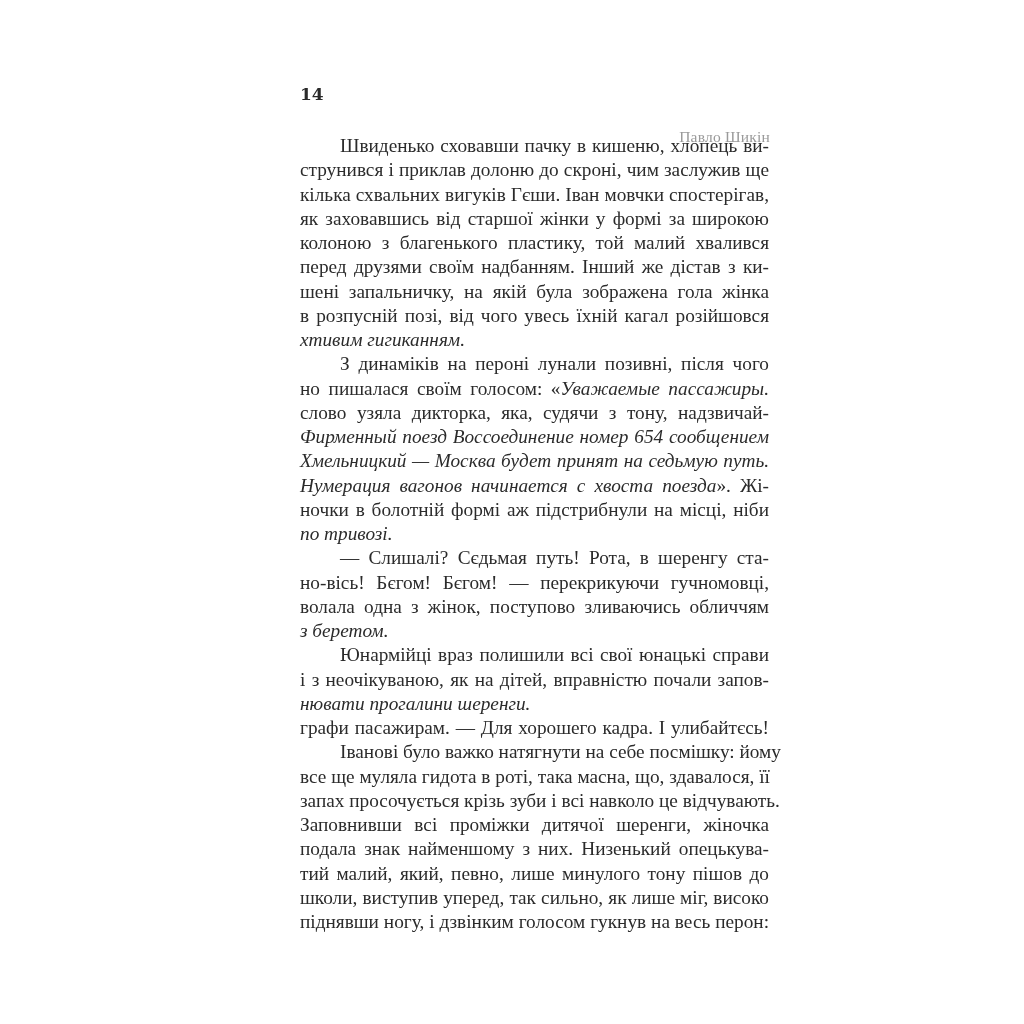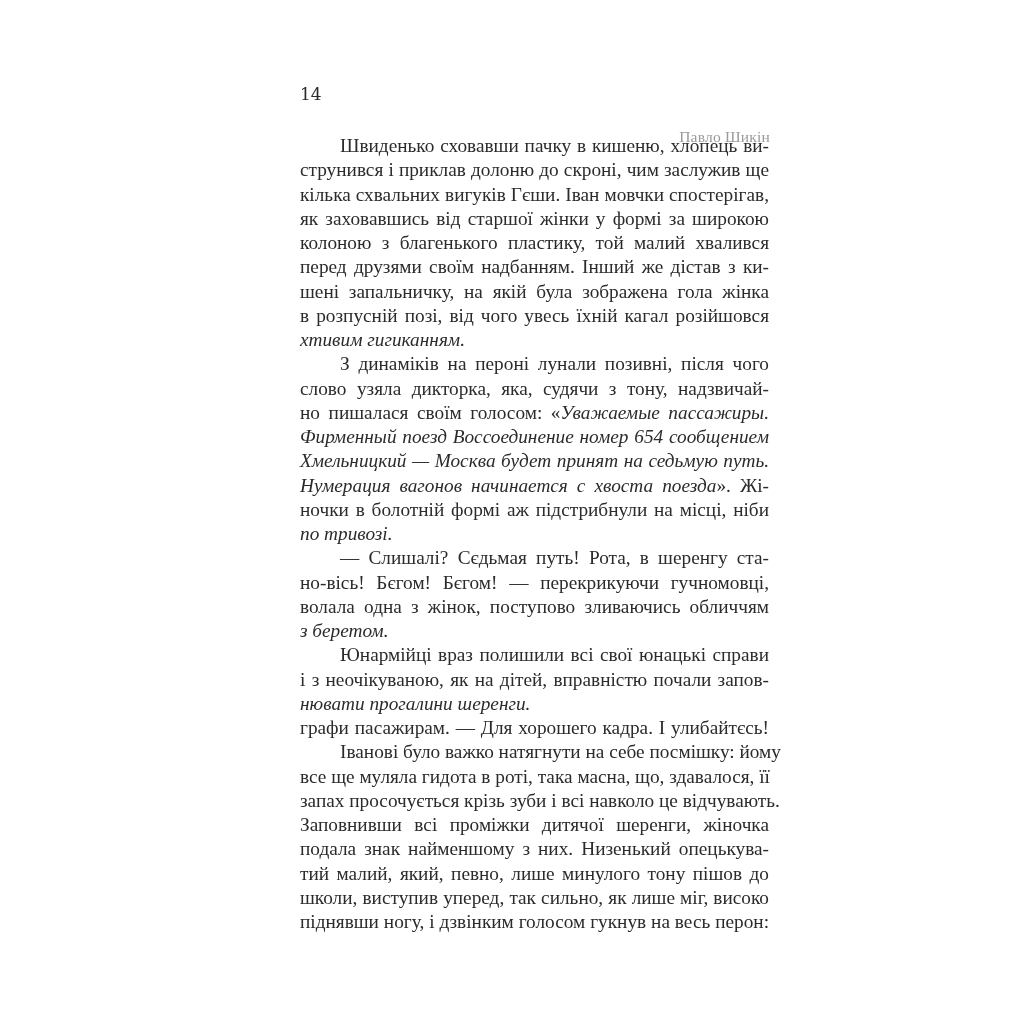--- a/index.html
+++ b/index.html
@@ -1,19 +1,19 @@
 <!DOCTYPE html>
 <html><head>
 <meta charset="utf-8">
 <style>
   html, body { margin: 0; padding: 0; background: #ffffff; }
   body { width: 1024px; height: 1024px; position: relative; overflow: hidden; }
   .page { position: absolute; left: 0; top: 0; width: 1024px; height: 1024px; background: #fff; }
   .header { position: absolute; left: 300px; top: 84px; width: 470px; height: 24px; }
-  .page-number { position: absolute; left: 0; top: 0; font-family: "DejaVu Serif", serif; font-size: 17px; color: #2a2a2a; }
+  .page-number { position: absolute; left: 0; top: 0; font-family: "DejaVu Serif", serif; font-size: 17px; color: #2a2a2a; font-weight: bold; }
   .running-head { position: absolute; right: 0; top: 0; font-family: "Liberation Serif", serif; font-size: 15.5px; color: #9a9a9a; letter-spacing: 0.2px; margin-top: 44px; }
   .body-text { position: absolute; left: 300px; top: 134px; width: 469px; font-family: "Liberation Serif", serif; font-size: 19.3px; line-height: 24.25px; color: #2b2b2b; }
   .line { display: block; white-space: nowrap; text-align: justify; text-align-last: justify; height: 24.25px; }
   .line.last { text-align-last: left; font-style: italic; }
   .line.indent { padding-left: 40px; }
   .line em { font-style: italic; }
 </style>
 </head>
 <body>
 
@@ -26,22 +26,22 @@
       <span class="line indent">Швиденько сховавши пачку в кишеню, хлопець ви-</span>
       <span class="line">струнився і приклав долоню до скроні, чим заслужив ще</span>
       <span class="line">кілька схвальних вигуків Гєши. Іван мовчки спостерігав,</span>
       <span class="line">як заховавшись від старшої жінки у формі за широкою</span>
       <span class="line">колоною з благенького пластику, той малий хвалився</span>
       <span class="line">перед друзями своїм надбанням. Інший же дістав з ки-</span>
       <span class="line">шені запальничку, на якій була зображена гола жінка</span>
       <span class="line">в розпусній позі, від чого увесь їхній кагал розійшовся</span>
       <span class="line last">хтивим гигиканням.</span>
       <span class="line indent">З динаміків на пероні лунали позивні, після чого</span>
+      <span class="line">но пишалася своїм голосом: «<em>Уважаемые пассажиры.</em></span>
       <span class="line">слово узяла дикторка, яка, судячи з тону, надзвичай-</span>
-      <span class="line">но пишалася своїм голосом: «<em>Уважаемые пассажиры.</em></span>
       <span class="line"><em>Фирменный поезд Воссоединение номер 654 сообщением</em></span>
       <span class="line"><em>Хмельницкий — Москва будет принят на седьмую путь.</em></span>
       <span class="line"><em>Нумерация вагонов начинается с хвоста поезда</em>». Жі-</span>
       <span class="line">ночки в болотній формі аж підстрибнули на місці, ніби</span>
       <span class="line last">по тривозі.</span>
       <span class="line indent">— Слишалі? Сєдьмая путь! Рота, в шеренгу ста-</span>
       <span class="line">но-вісь! Бєгом! Бєгом! — перекрикуючи гучномовці,</span>
       <span class="line">волала одна з жінок, поступово зливаючись обличчям</span>
       <span class="line last">з беретом.</span>
       <span class="line indent">Юнармійці враз полишили всі свої юнацькі справи</span>

